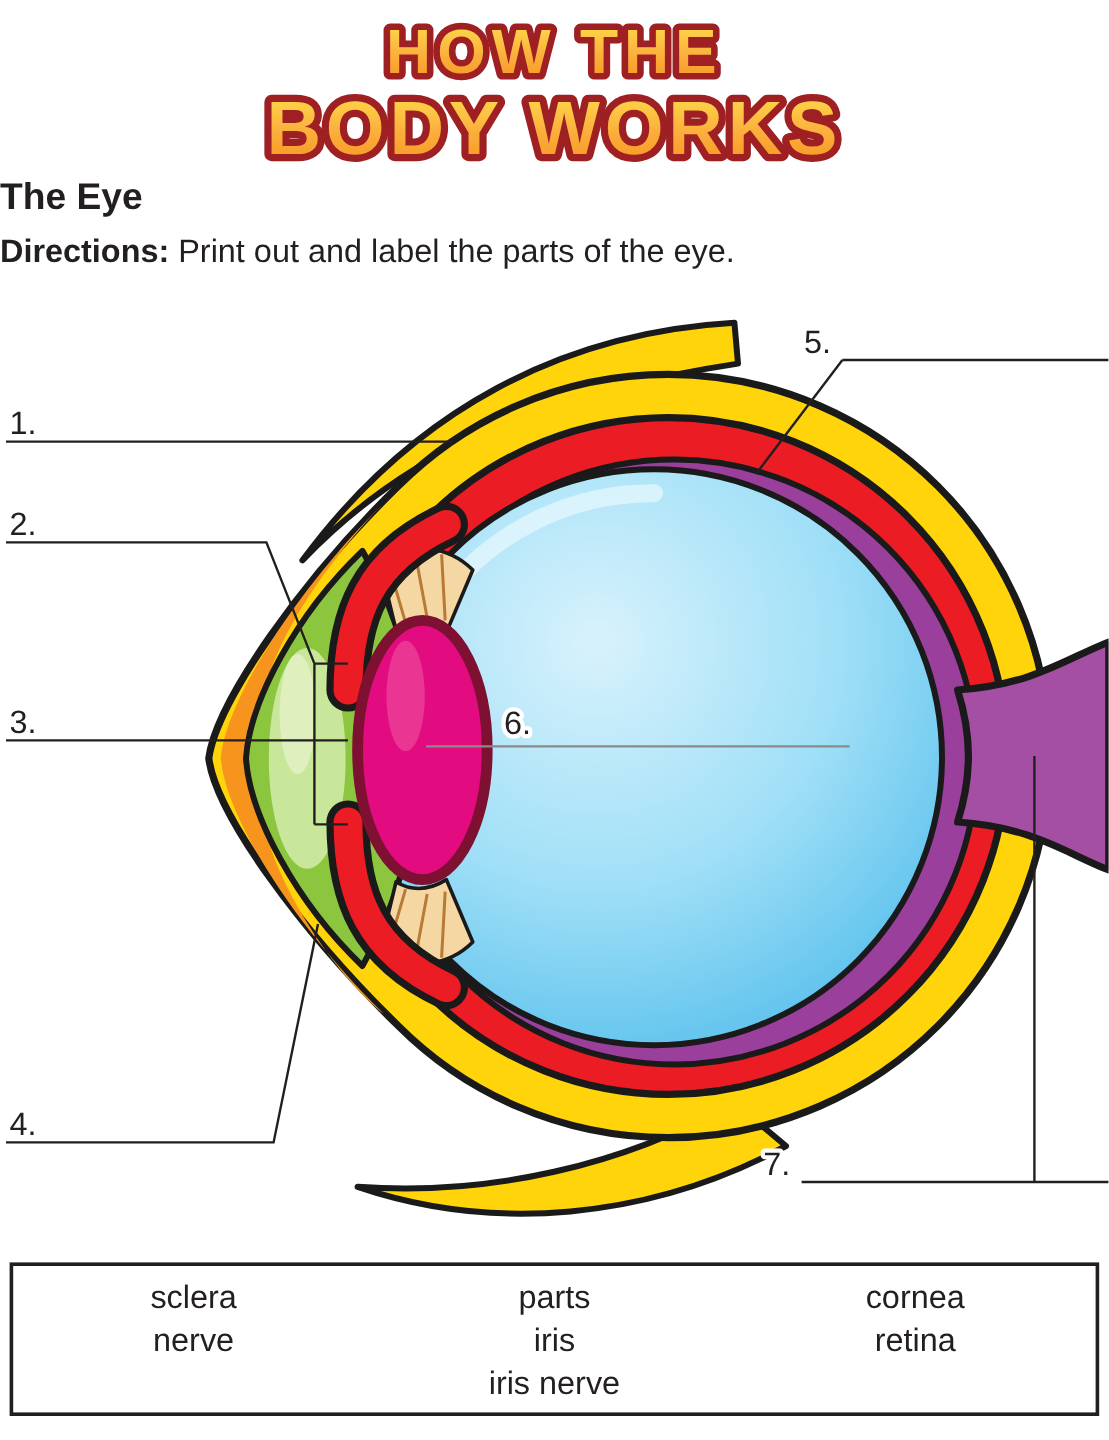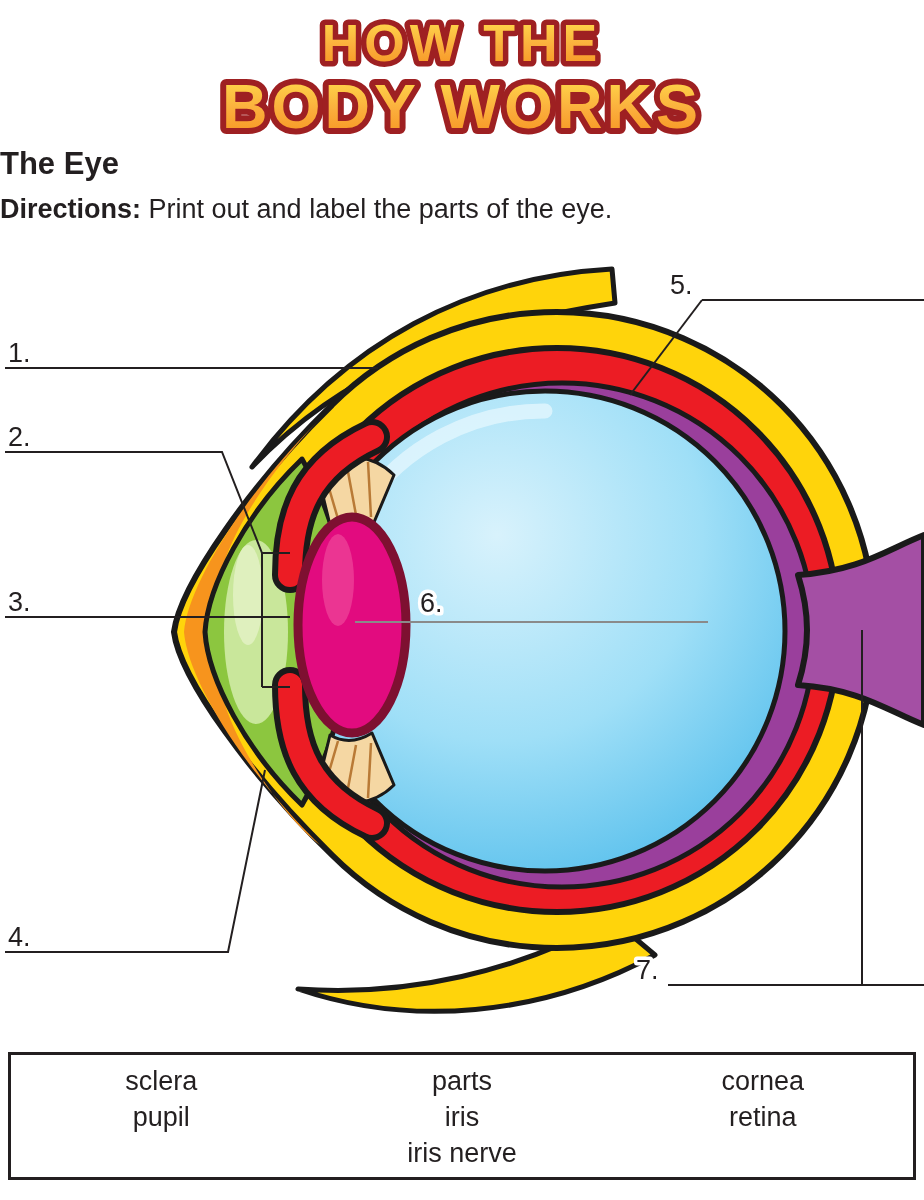--- a/index.html
+++ b/index.html
@@ -119,21 +119,21 @@
     <text class="lbl" x="8" y="356">3.</text>
     <text class="lbl" x="8" y="691">4.</text>
     <text class="lbl" x="670" y="39">5.</text>
     <text class="lbl" x="420" y="357">6.</text>
     <text class="lbl" x="636" y="724">7.</text>
   </svg>
 
   <div class="abs wordbank-box">
     <div class="wb-col">
       <span>sclera</span>
-      <span>pupil</span>
+      <span>nerve</span>
     </div>
     <div class="wb-col">
       <span>parts</span>
       <span>iris</span>
       <span>iris nerve</span>
     </div>
     <div class="wb-col">
       <span>cornea</span>
       <span>retina</span>
     </div>

